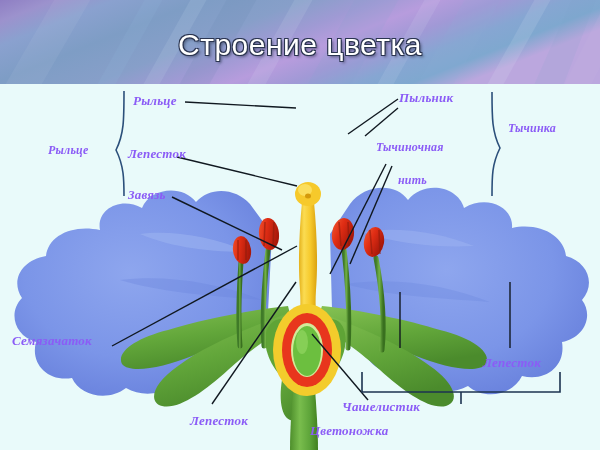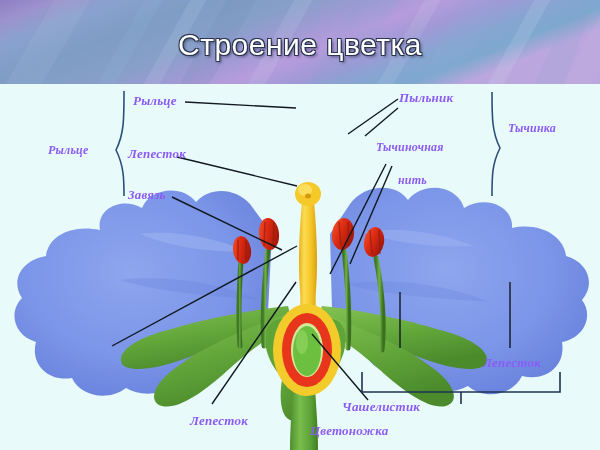--- a/index.html
+++ b/index.html
@@ -273,20 +273,21 @@
 
     <div class="lbl" style="left:128px; top:104px;">Завязь</div>
 
     <div class="lbl" style="left:399px; top:7px;">Пыльник</div>
 
     <div class="lbl sm" style="left:376px; top:57px;">Тычиночная</div>
     <div class="lbl sm" style="left:398px; top:74px;margin-top:16px;">нить</div>
 
     <div class="lbl big" style="left:508px; top:38px;">Тычинка</div>
 
+    <div class="lbl" style="left:12px;  top:250px;">Семязачаток</div>
 
     <div class="lbl" style="left:190px; top:330px;">Лепесток</div>
 
     <div class="lbl" style="left:310px; top:340px;">Цветоножка</div>
 
     <div class="lbl" style="left:342px; top:272px;margin-top:44px;">Чашелистик</div>
 
     <div class="lbl" style="left:483px; top:272px;">Лепесток</div>
 
 

